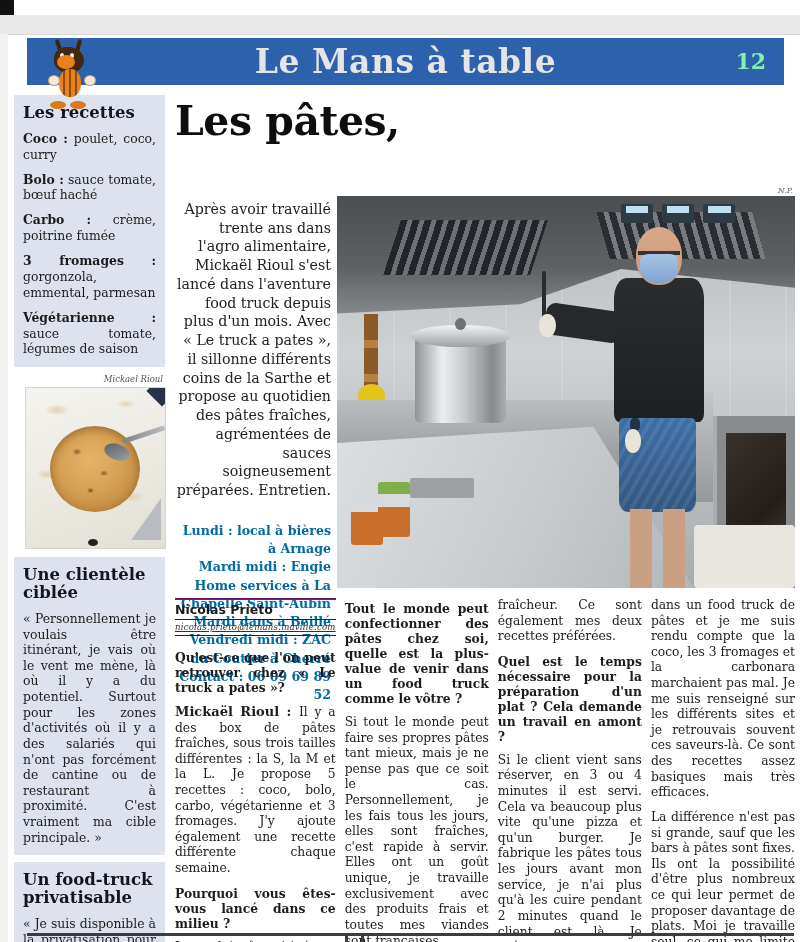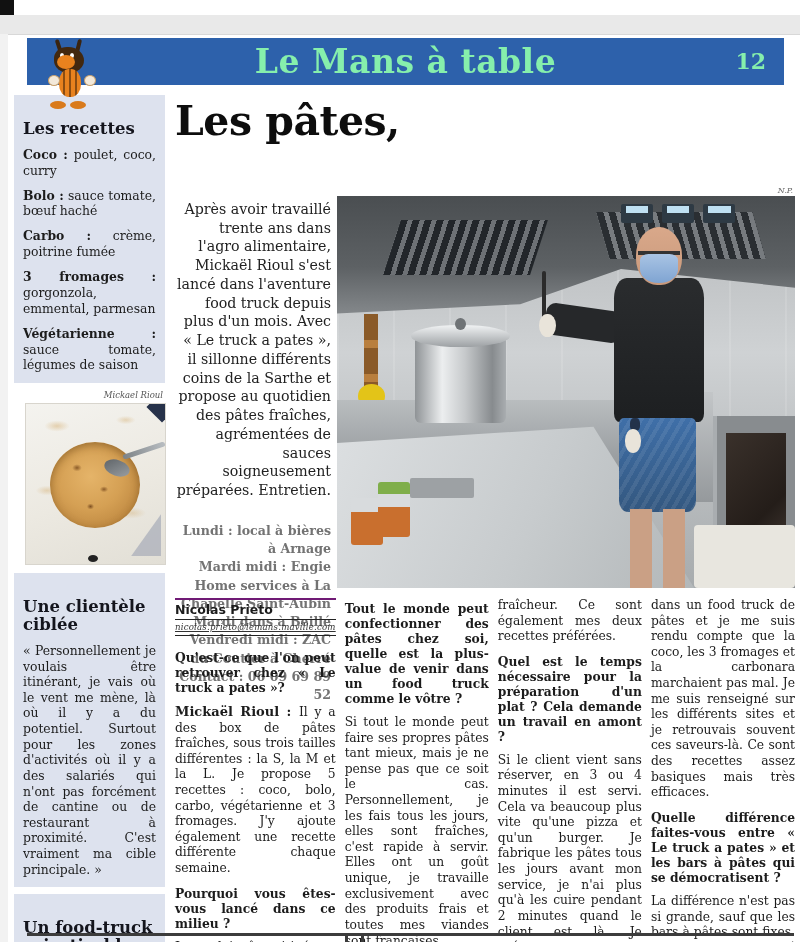--- a/index.html
+++ b/index.html
@@ -13,42 +13,42 @@
   
   .top-corner{position:absolute;left:0;top:0;width:14px;height:15px;background:#111;}
   .top-band{position:absolute;left:0;top:15px;width:800px;height:19px;background:#e9e9e9;border-bottom:1px solid #d8d8d8;}
   .left-strip{position:absolute;left:0;top:34px;width:8px;height:908px;background:#f2f2f2;}
   
   .header-bar{
     position:absolute;left:27px;top:38px;width:757px;height:47px;
     background:#2d61ab;display:flex;align-items:center;justify-content:center;
   }
   .header-title{
-    color:#86efac;font-weight:bold;font-size:33px;letter-spacing:.5px;
+    color:#e5e5e5;font-weight:bold;font-size:33px;letter-spacing:.5px;
   }
   .page-number{
     position:absolute;right:18px;top:10px;color:#86efac;font-weight:bold;font-size:22px;
   }
   
   .mascot{position:absolute;left:46px;top:39px;width:52px;height:70px;z-index:5;}
   .mascot .ear{position:absolute;width:4px;height:22px;background:#3a2410;border-radius:2px;top:0;}
   .mascot .ear.e1{left:12px;transform:rotate(-18deg);}
   .mascot .ear.e2{left:30px;transform:rotate(14deg);height:18px;}
   .mascot .head{position:absolute;left:8px;top:8px;width:30px;height:26px;background:#42280f;border-radius:50% 60% 55% 55%;}
   .mascot .face{position:absolute;left:11px;top:16px;width:18px;height:14px;background:#e8821e;border-radius:50%;}
   .mascot .eye{position:absolute;top:14px;width:4px;height:5px;background:#fff;border-radius:50%;}
   .mascot .body{position:absolute;left:13px;top:30px;width:22px;height:28px;border-radius:45%;
     background:repeating-linear-gradient(90deg,#e8821e 0 4px,#8a4d12 4px 6px);}
   .mascot .hand{position:absolute;top:36px;width:10px;height:9px;background:#f3e9da;border:1px solid #c9a06a;border-radius:50%;}
   .mascot .hand.h1{left:2px;} .mascot .hand.h2{right:2px;}
   .mascot .foot{position:absolute;bottom:0;width:16px;height:8px;background:#d97a1b;border-radius:50%;}
   .mascot .foot.f1{left:4px;} .mascot .foot.f2{left:24px;}
   
   .sidebar{position:absolute;left:14px;top:95px;width:151px;}
-  .side-box{background:#dde2ee;padding:25px 9px 10px 9px;margin-bottom:7px;}
+  .side-box{background:#dde2ee;padding:9px 9px 10px 9px;margin-bottom:7px;}
   .side-box h3{
     margin:0 0 9px 0;font-size:16.5px;line-height:1.08;color:#14151d;font-weight:bold;
   }
   .recipe{margin:0 0 9px 0;font-size:12.4px;line-height:1.28;text-align:justify;}
   .recipe:last-child{margin-bottom:0;}
   .side-box p.quote{margin:0;font-size:12.4px;line-height:1.26;text-align:justify;}
   .side-credit{font-size:8.5px;font-style:italic;color:#555;text-align:right;margin:1px 2px 3px 0;}
   .pasta-photo{
     position:relative;margin:0 0 8px 11px;width:139px;height:160px;border:1px solid #d8d5cd;
     background:linear-gradient(160deg,#f4f3ef 0%,#ece9e1 55%,#e2dfd6 100%);overflow:hidden;
@@ -75,21 +75,21 @@
   .pasta-photo .corner{position:absolute;right:-8px;top:-8px;width:22px;height:22px;background:#27324a;transform:rotate(45deg);}
   .pasta-photo .shadow-tr{position:absolute;right:4px;bottom:8px;width:30px;height:42px;background:#aeb2bb;
     clip-path:polygon(100% 0,100% 100%,0 100%);opacity:.8;}
   .pasta-photo .dot{position:absolute;left:62px;bottom:2px;width:10px;height:7px;border-radius:50%;background:#222;}
   
   .main{position:absolute;left:175px;top:100px;width:620px;}
   .headline{margin:0;font-size:41px;line-height:1.04;font-weight:bold;letter-spacing:-.5px;color:#0d0d0d;}
   .photo-credit{position:absolute;right:2px;top:86px;font-size:8px;font-style:italic;color:#666;}
   .intro-col{position:absolute;left:0;top:100px;width:156px;text-align:right;}
   .intro-col p.intro{margin:0;font-size:14.2px;line-height:1.32;color:#222;}
-  .schedule{margin-top:22px;font-size:12.6px;line-height:1.45;font-weight:bold;color:#737373;}
+  .schedule{margin-top:22px;font-size:12.6px;line-height:1.45;font-weight:bold;color:#0369a1;}
   
   .photo{position:absolute;left:162px;top:96px;width:458px;height:392px;overflow:hidden;
     background:linear-gradient(180deg,#b9bcbe 0%,#cdd0d2 45%,#a9adb0 100%);}
   .photo .wall{position:absolute;inset:0;
     background:repeating-linear-gradient(90deg,rgba(255,255,255,.12) 0 2px,transparent 2px 56px),
     linear-gradient(180deg,#b4b7b9 0%,#cfd2d4 40%,#a7abad 100%);}
   .photo .hood{position:absolute;left:0;top:0;width:100%;height:30%;
     background:linear-gradient(180deg,#4a4e51 0%,#5d6164 60%,#84888b 100%);
     clip-path:polygon(0 0,100% 0,100% 78%,62% 62%,40% 92%,0 100%);}
   .photo .slats1{position:absolute;left:12%;top:6%;width:32%;height:14%;transform:skewX(-18deg);
@@ -312,21 +312,20 @@
     <div class="col">
         <div>
           <p class="a">fraîcheur. Ce sont également mes deux recettes préférées.</p>
           <p class="q">Quel est le temps nécessaire pour la préparation d'un plat ? Cela demande un travail en amont ?</p>
           <p class="a">Si le client vient sans réserver, en 3 ou 4 minutes il est servi. Cela va beaucoup plus vite qu'une pizza et qu'un burger. Je fabrique les pâtes tous les jours avant mon service, je n'ai plus qu'à les cuire pendant 2 minutes quand le client est là. Je prépare mes sauces dans un bain-marie à côté. Quand j'ouvre mon camion, je suis vraiment prêt.</p>
         </div>
       </div>
     <div class="col">
         <div>
           <p class="a">dans un food truck de pâtes et je me suis rendu compte que la coco, les 3 fromages et la carbonara marchaient pas mal. Je me suis renseigné sur les différents sites et je retrouvais souvent ces saveurs-là. Ce sont des recettes assez basiques mais très efficaces.</p>
-          <p class="q">Quelle différence faites-vous entre « Le truck a pates » et les bars à pâtes qui se démocratisent ?</p>
           <p class="a">La différence n'est pas si grande, sauf que les bars à pâtes sont fixes. Ils ont la possibilité d'être plus nombreux ce qui leur permet de proposer davantage de plats. Moi je travaille seul, ce qui me limite un peu, mais je travaille avec d'excellents produits. J'en suis très content, je fais ce que j'aime.</p>
         </div>
       </div>
   </div>
 </div>
 
 <div class="bottom-rule">
   <span class="tick t1"></span>
     <span class="tick t2"></span>
 </div>

